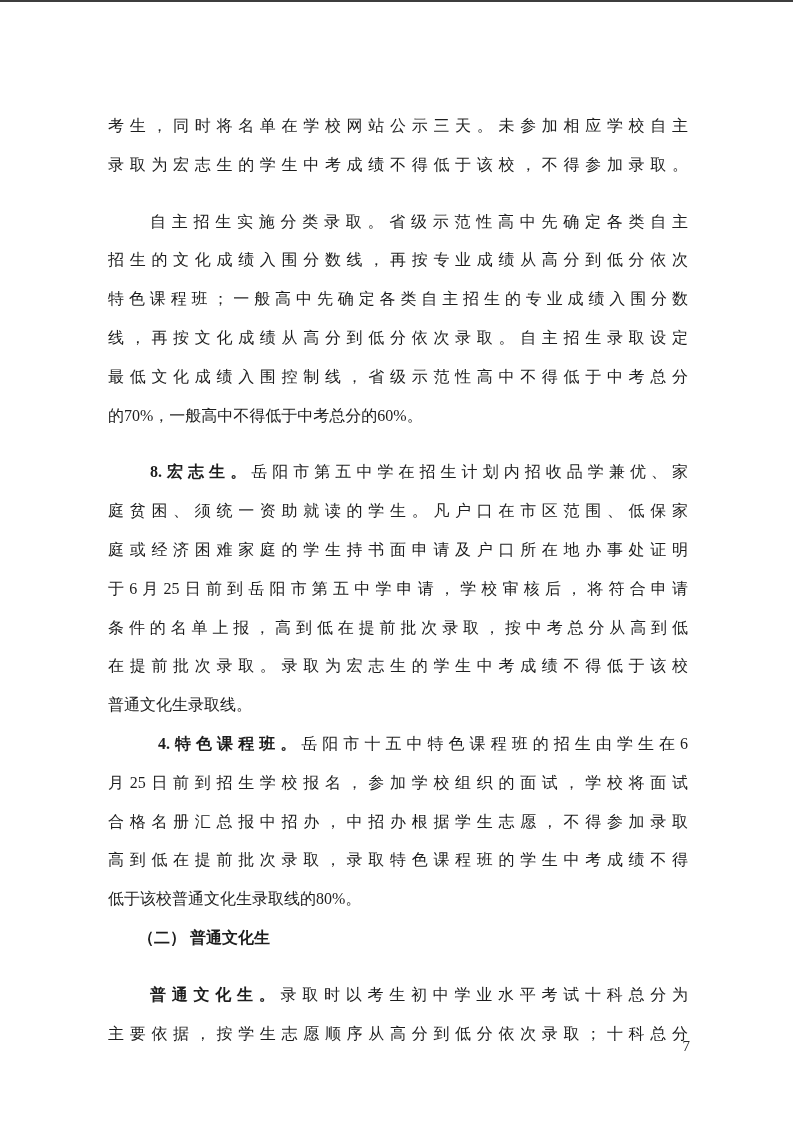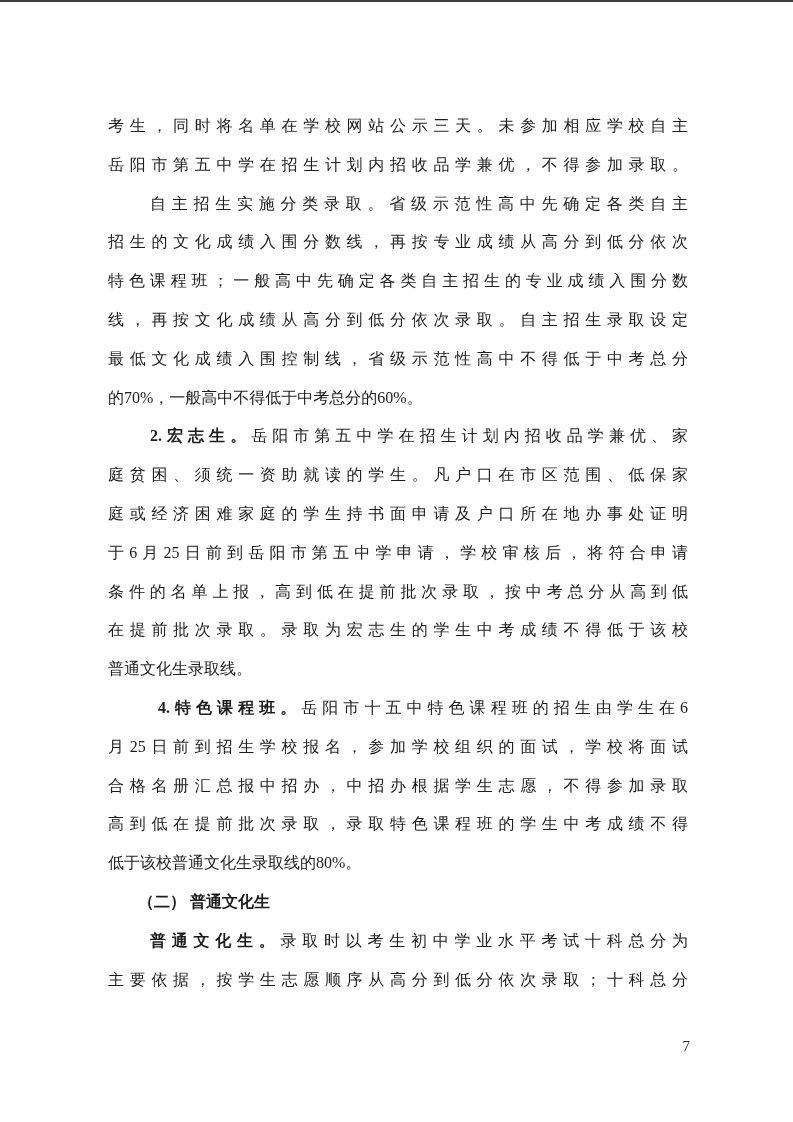--- a/index.html
+++ b/index.html
@@ -20,50 +20,50 @@
     position: absolute;
     left: 108px; top: 107px;
     width: 580px;
     font-size: 16px;
     line-height: 38.8px;
     text-align: justify;
   }
   .line { text-align: justify; }
   
   .j { text-align-last: justify; }
-  .ind  { text-indent: 42px; }
+  .ind  { text-indent: 42px; margin-top: 18px; }
   .ind2 { text-indent: 50px; }
   .ind3 { text-indent: 30px; }
   .b { font-weight: bold; }
   .footer {
     position: absolute;
     top: 1037px; left: 0;
     width: 690px;
     text-align: right;
     font-size: 15px;
     line-height: 18px;
     color: #2a2a2a;
   }
 </style>
 </head>
 <body>
 
 <div class="top-rule"></div>
 
 <main class="doc-body">
   <div class="line j">考生，同时将名单在学校网站公示三天。未参加相应学校自主</div>
-  <div class="line j">岳阳市第五中学在招生计划内招收品学兼优，不得参加录取。</div>
+  <div class="line j">录取为宏志生的学生中考成绩不得低于该校，不得参加录取。</div>
   <div class="line j ind">自主招生实施分类录取。省级示范性高中先确定各类自主</div>
   <div class="line j">招生的文化成绩入围分数线，再按专业成绩从高分到低分依次</div>
   <div class="line j">特色课程班；一般高中先确定各类自主招生的专业成绩入围分数</div>
   <div class="line j">线，再按文化成绩从高分到低分依次录取。自主招生录取设定</div>
   <div class="line j">最低文化成绩入围控制线，省级示范性高中不得低于中考总分</div>
   <div class="line">的70%，一般高中不得低于中考总分的60%。</div>
 
-  <div class="line j ind"><span class="b">2.宏志生。</span><span>岳阳市第五中学在招生计划内招收品学兼优、家</span></div>
+  <div class="line j ind"><span class="b">8.宏志生。</span><span>岳阳市第五中学在招生计划内招收品学兼优、家</span></div>
   <div class="line j">庭贫困、须统一资助就读的学生。凡户口在市区范围、低保家</div>
   <div class="line j">庭或经济困难家庭的学生持书面申请及户口所在地办事处证明</div>
   <div class="line j">于6月25日前到岳阳市第五中学申请，学校审核后，将符合申请</div>
   <div class="line j">条件的名单上报，高到低在提前批次录取，按中考总分从高到低</div>
   <div class="line j">在提前批次录取。录取为宏志生的学生中考成绩不得低于该校</div>
   <div class="line">普通文化生录取线。</div>
 
   <div class="line j ind2"><span class="b">4.特色课程班。</span><span>岳阳市十五中特色课程班的招生由学生在6</span></div>
   <div class="line j">月25日前到招生学校报名，参加学校组织的面试，学校将面试</div>
   <div class="line j">合格名册汇总报中招办，中招办根据学生志愿，不得参加录取</div>

